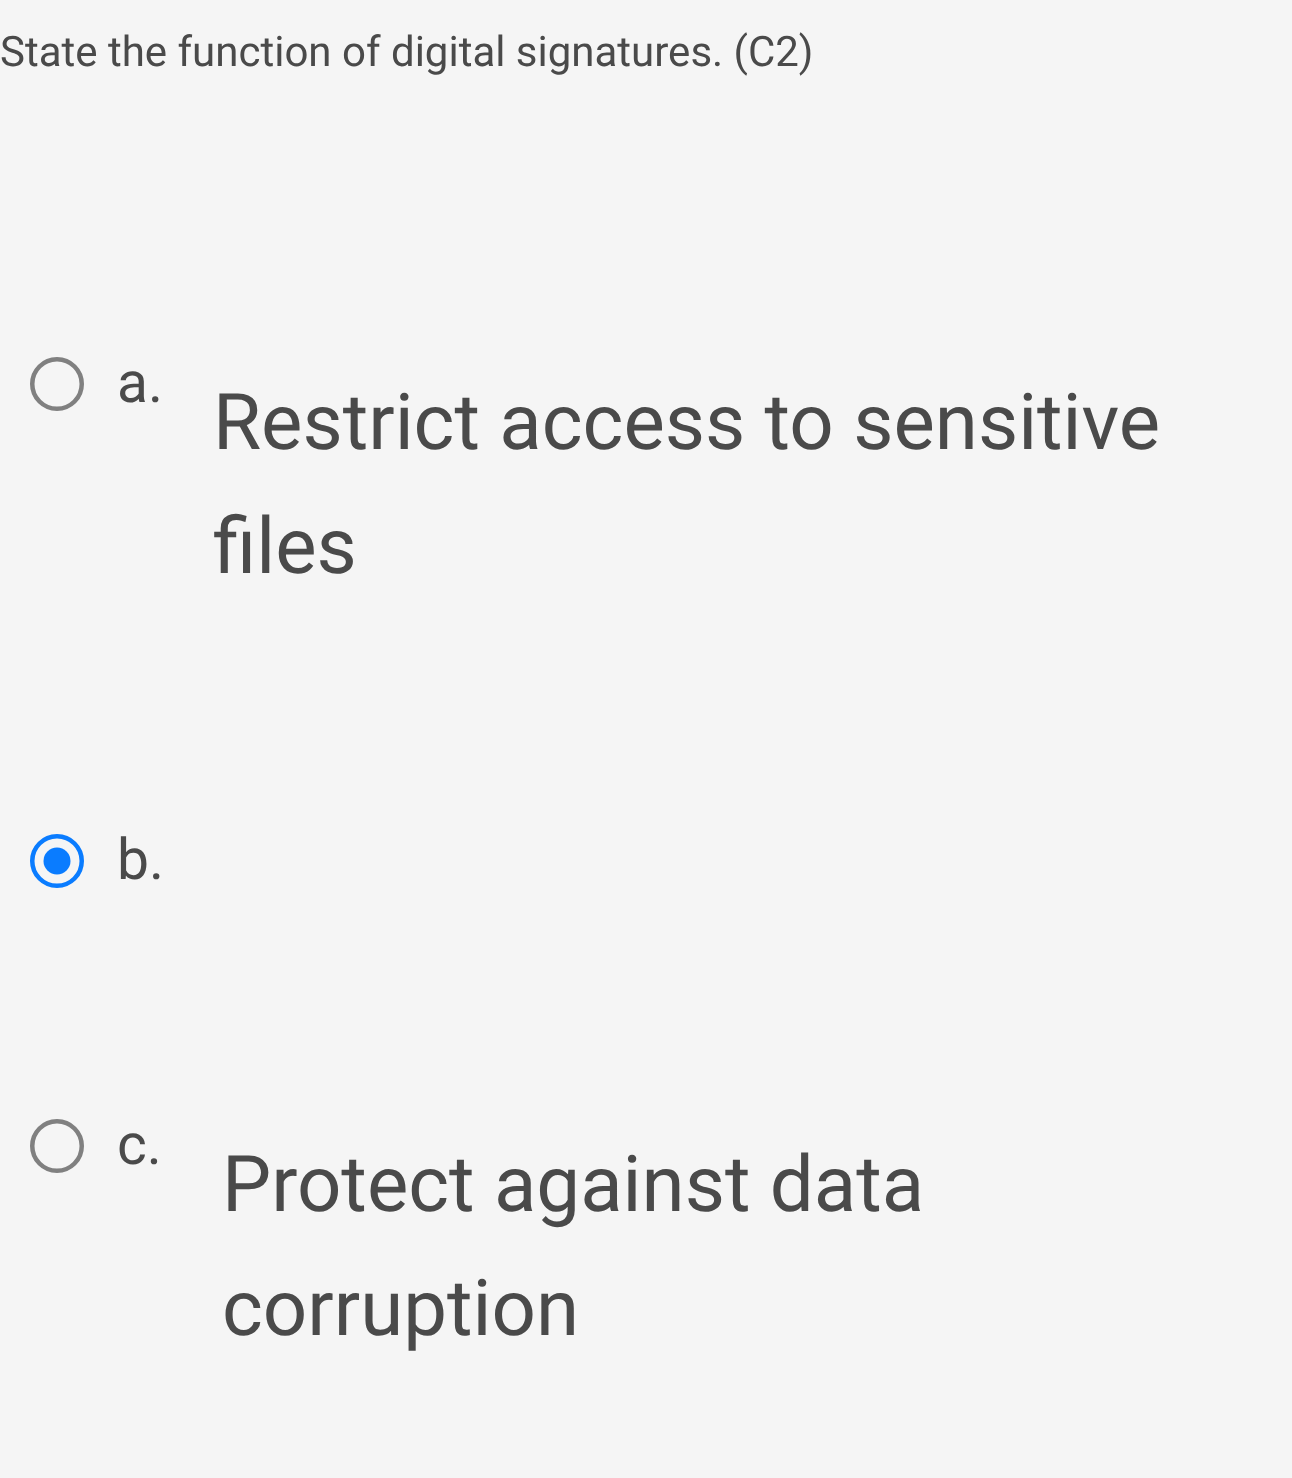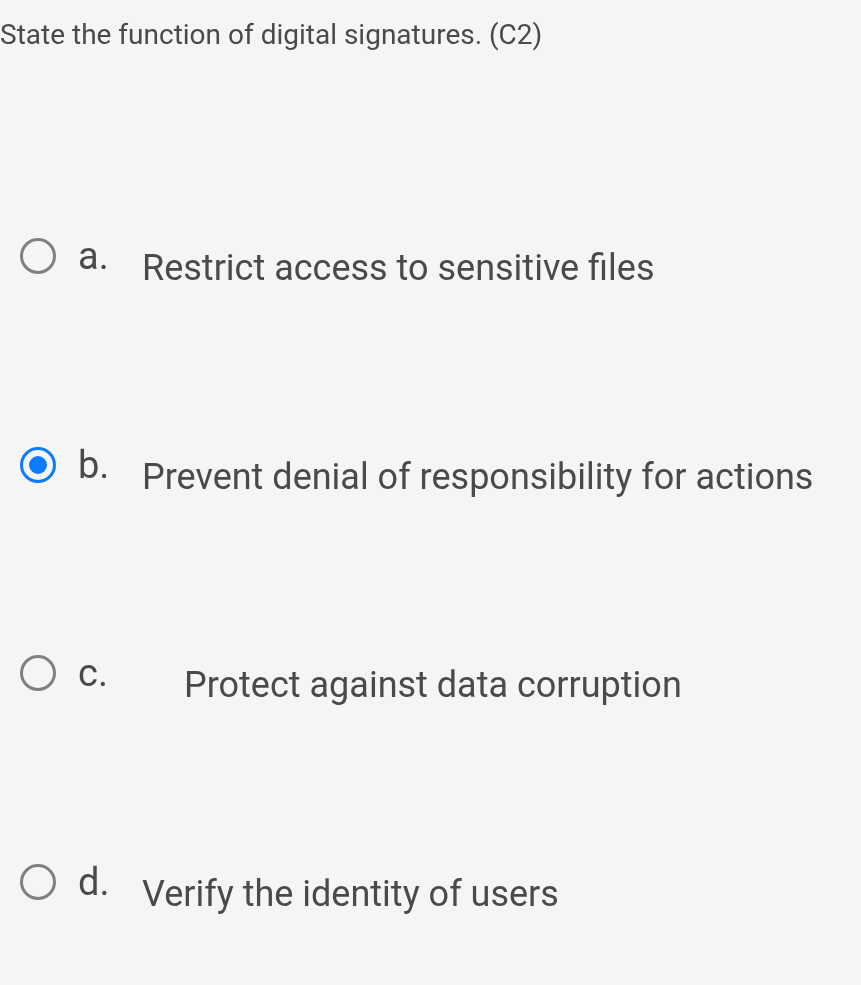--- a/index.html
+++ b/index.html
@@ -69,30 +69,29 @@
       flex-shrink: 0;
       font-size: 38px;
       color: #4a4a4a;
       margin-left: 18px;
       margin-right: 28px;
       line-height: 1.2;
       width: 36px;
       font-weight: 400;
     }
     .option-text {
-      font-size: 36px;
+      font-size: 52px;
       color: #4a4a4a;
       line-height: 1.6;
       font-weight: 400;
       max-width: 680px;
       padding-top: 6px;
     }
     .option-row.row-c .option-text {
       padding-left: 6px;
-      margin-left: 36px;
     }
   </style>
 </head>
 <body>
 
 <div class="question-text">State the function of digital signatures. (C2)</div>
 
 <div class="options-container">
 
   <div class="option-row">
@@ -101,21 +100,20 @@
     </div>
     <div class="option-letter">a.</div>
     <div class="option-text">Restrict access to sensitive files</div>
   </div>
 
   <div class="option-row">
     <div class="radio-wrap">
       <span class="radio-circle selected"></span>
     </div>
     <div class="option-letter">b.</div>
-    <div class="option-text">Prevent denial of responsibility for actions</div>
   </div>
 
   <div class="option-row row-c">
     <div class="radio-wrap">
       <span class="radio-circle"></span>
     </div>
     <div class="option-letter">c.</div>
     <div class="option-text">Protect against data corruption</div>
   </div>
 

